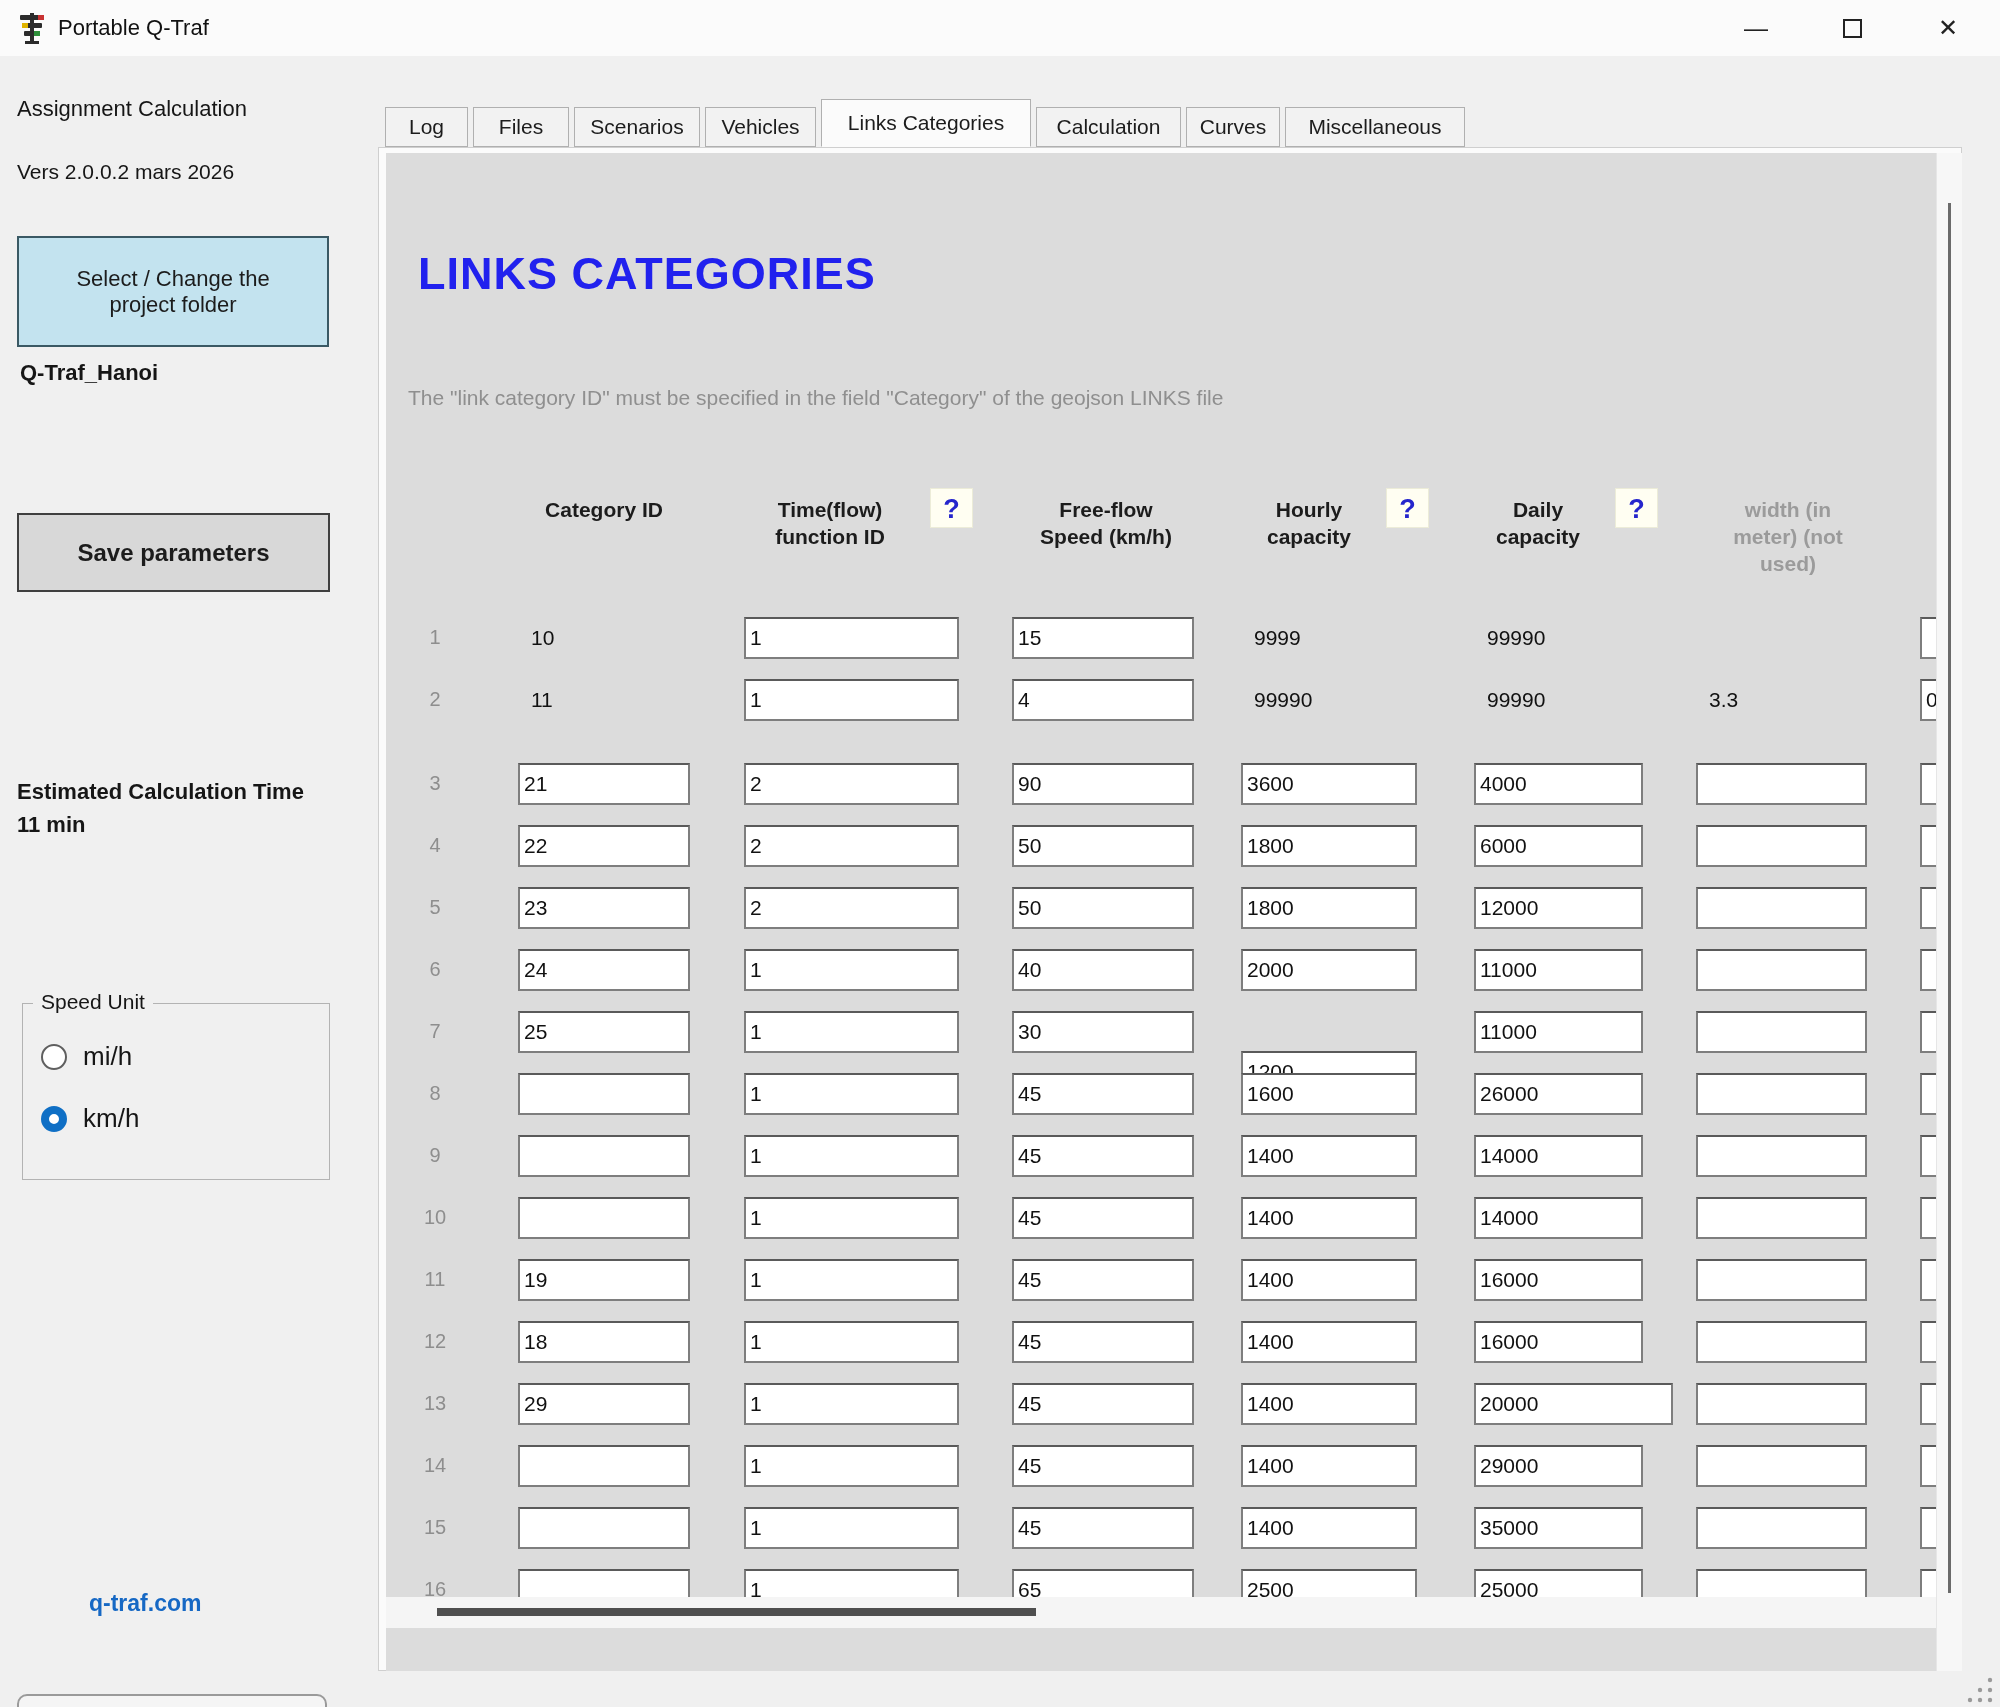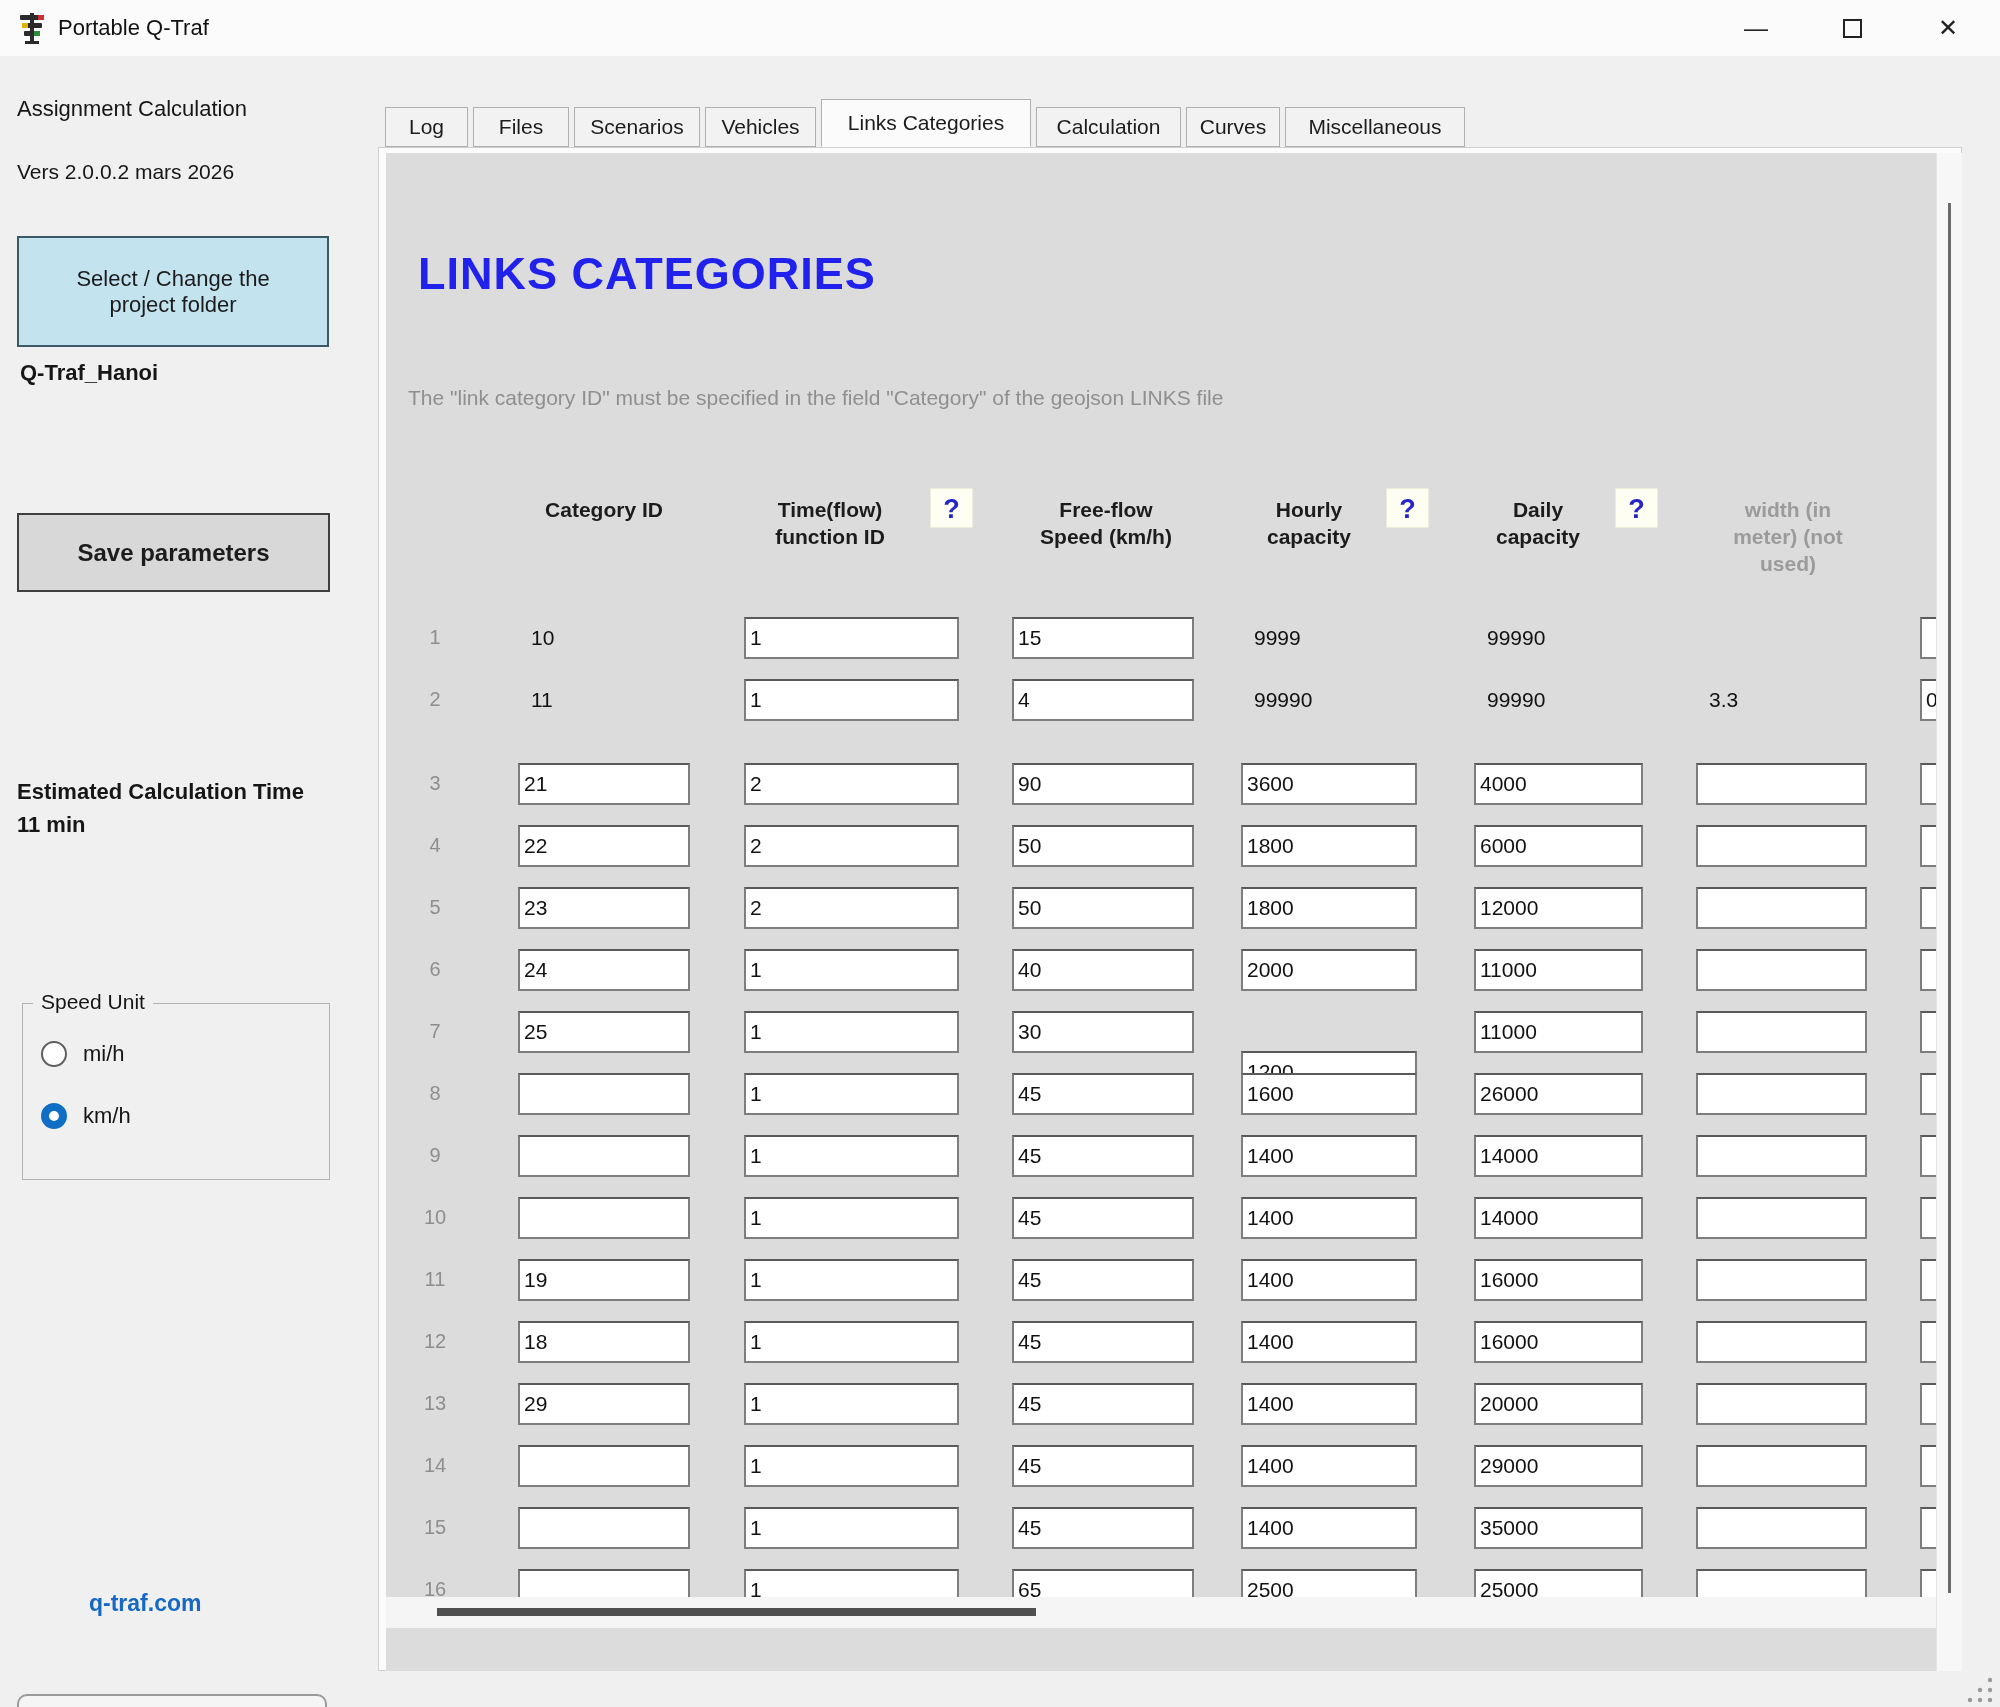--- a/index.html
+++ b/index.html
@@ -21,21 +21,21 @@
        cursor:pointer;border:2px solid #3f3f3f;}
   #select-folder-btn{left:17px;top:236px;width:312px;height:111px;background:#c3e3ef;border-color:#3a5964;
        font-size:22px;padding:0 28px;}
   #save-btn{left:17px;top:513px;width:313px;height:79px;background:#d8d8d8;font-size:24px;font-weight:bold;}
   #run-btn{left:17px;top:643px;width:313px;height:79px;background:#f7a371;font-size:24px;font-weight:bold;}
   .groupbox{position:absolute;border:1px solid #b3b3b3;background:transparent;}
   .group-label{position:absolute;top:-14px;left:10px;background:#f0f0f0;padding:0 8px;font-size:21px;color:#161616;}
   .radio-row{position:absolute;left:18px;display:flex;align-items:center;gap:16px;cursor:pointer;}
   .radio{width:26px;height:26px;border-radius:50%;background:#fff;border:2px solid #5f5f5f;}
   .radio.checked{border:8px solid #0f6fc5;}
-  .radio-label{font-size:22px;color:#161616;}
+  .radio-label{font-size:26px;color:#161616;}
   #website-link{position:absolute;left:89px;top:1590px;font-size:23px;font-weight:bold;color:#1668c4;cursor:pointer;}
   #partial-bottom-btn{position:absolute;left:17px;top:1694px;width:310px;height:30px;background:#f5f5f5;
        border:2px solid #9a9a9a;border-radius:10px 10px 0 0;}
 
   
   #tabstrip{position:absolute;left:385px;top:100px;height:47px;display:flex;align-items:flex-end;z-index:6;}
   .tab{border:1px solid #b0b0b0;background:#f2f2f2;height:40px;margin-right:5px;display:flex;
        align-items:center;justify-content:center;font-size:21px;cursor:pointer;}
   .tab.active{height:48px;background:#fbfbfb;border-bottom:1px solid #fbfbfb;}
 
@@ -288,21 +288,21 @@
       <input class="cell-input" value="16000" style="left: 1088px; top: 861px; width: 169px;">
       <input class="cell-input" style="left: 1310px; top: 861px; width: 171px;">
       <div class="extra-clip" style="left: 1534px; top: 861px; position: absolute;">
         <input class="cell-input" style="left: 0px; top: 0px; width: 60px;">
       </div>
       <span class="row-num" style="left: 24px; top: 932px;">13</span>
       <input class="cell-input" value="29" style="left: 132px; top: 923px; width: 172px;">
       <input class="cell-input" value="1" style="left: 358px; top: 923px; width: 215px;">
       <input class="cell-input" value="45" style="left: 626px; top: 923px; width: 182px;">
       <input class="cell-input" value="1400" style="left: 855px; top: 923px; width: 176px;">
-      <input class="cell-input" value="20000" style="left: 1088px; top: 923px; width: 169px;">
+      <input class="cell-input" value="20000" style="left: 1088px; top: 923px; width: 199px;">
       <input class="cell-input" style="left: 1310px; top: 923px; width: 171px;">
       <div class="extra-clip" style="left: 1534px; top: 923px; position: absolute;">
         <input class="cell-input" style="left: 0px; top: 0px; width: 60px;">
       </div>
       <span class="row-num" style="left: 24px; top: 994px;">14</span>
       <input class="cell-input" style="left: 132px; top: 985px; width: 172px;">
       <input class="cell-input" value="1" style="left: 358px; top: 985px; width: 215px;">
       <input class="cell-input" value="45" style="left: 626px; top: 985px; width: 182px;">
       <input class="cell-input" value="1400" style="left: 855px; top: 985px; width: 176px;">
       <input class="cell-input" value="29000" style="left: 1088px; top: 985px; width: 169px;">

